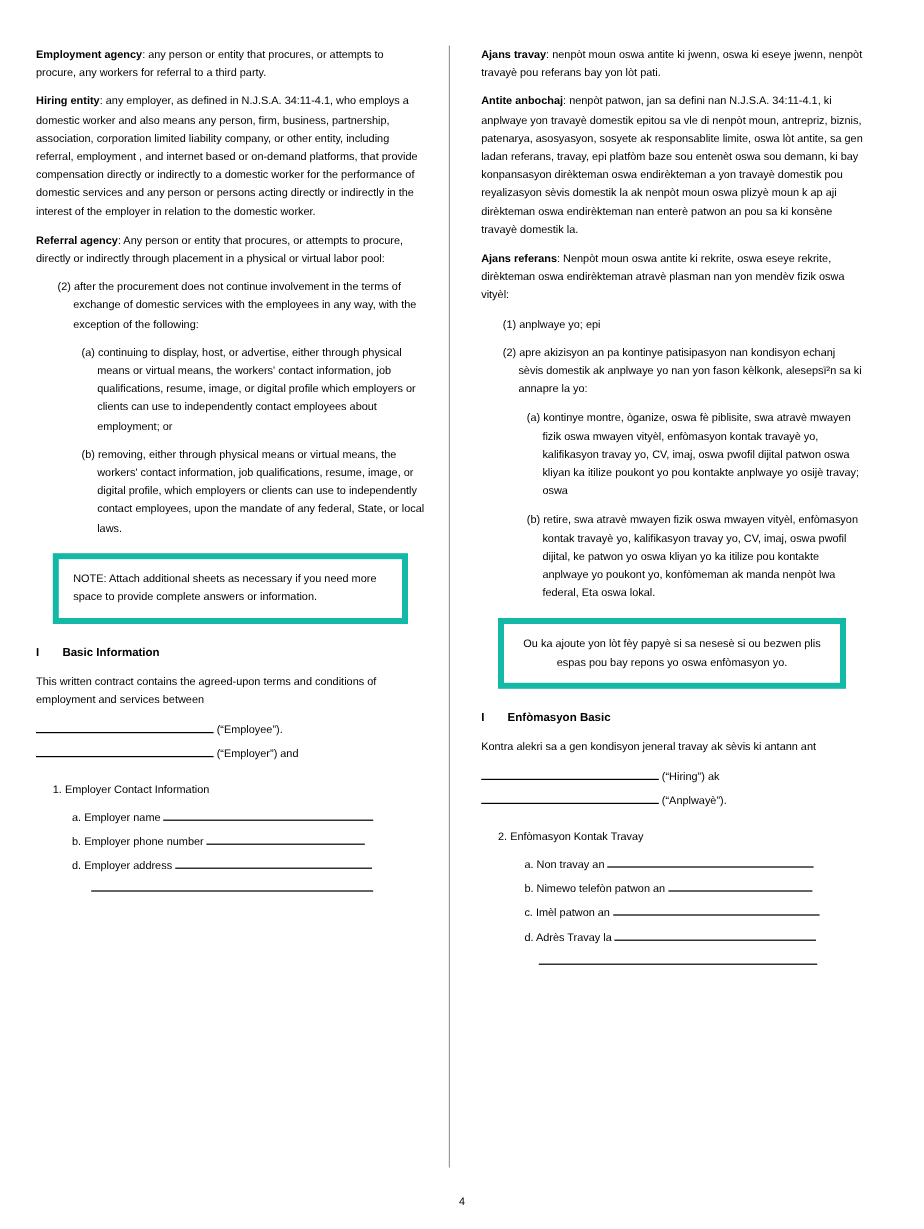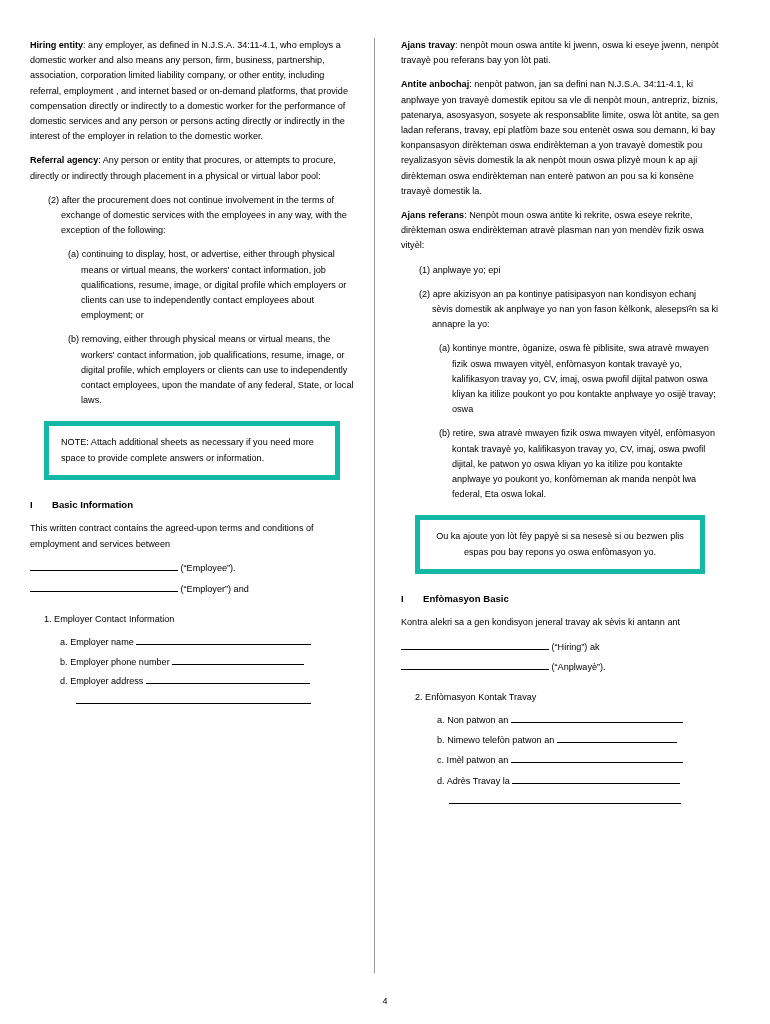--- a/index.html
+++ b/index.html
@@ -140,20 +140,23 @@
 </style>
 </head>
 <body>
 
 <div class="page">
 
   <div class="columns">
 
     <div class="col col-left">
 
+      <p>
+        <span class="term">Employment agency</span><span>: any person or entity that procures, or attempts to procure, any workers for referral to a third party.</span>
+      </p>
 
       <p>
         <span class="term">Hiring entity</span><span>: any employer, as defined in N.J.S.A. 34:11-4.1, who employs a domestic worker and also means any person, firm, business, partnership, association, corporation limited liability company, or other entity, including referral, employment , and internet based or on-demand platforms, that provide compensation directly or indirectly to a domestic worker for the performance of domestic services and any person or persons acting directly or indirectly in the interest of the employer in relation to the domestic worker.</span>
       </p>
 
       <p>
         <span class="term">Referral agency</span><span>: Any person or entity that procures, or attempts to procure, directly or indirectly through placement in a physical or virtual labor pool:</span>
       </p>
 
 
@@ -264,21 +267,21 @@
       </div>
       <div class="fill-row">
         <span class="blank-line" style="width:148px"></span>
         <span>(“Anplwayè”).</span>
       </div>
 
       <div class="sub-head-r">2. Enfòmasyon Kontak Travay</div>
 
       <div class="item-row-r">
         <span>a.</span>
-        <span>Non patwon an</span>
+        <span>Non travay an</span>
         <span class="blank-line" style="width:172px"></span>
       </div>
       <div class="item-row-r">
         <span>b.</span>
         <span>Nimewo telefòn patwon an</span>
         <span class="blank-line" style="width:120px"></span>
       </div>
       <div class="item-row-r">
         <span>c.</span>
         <span>Imèl patwon an</span>

